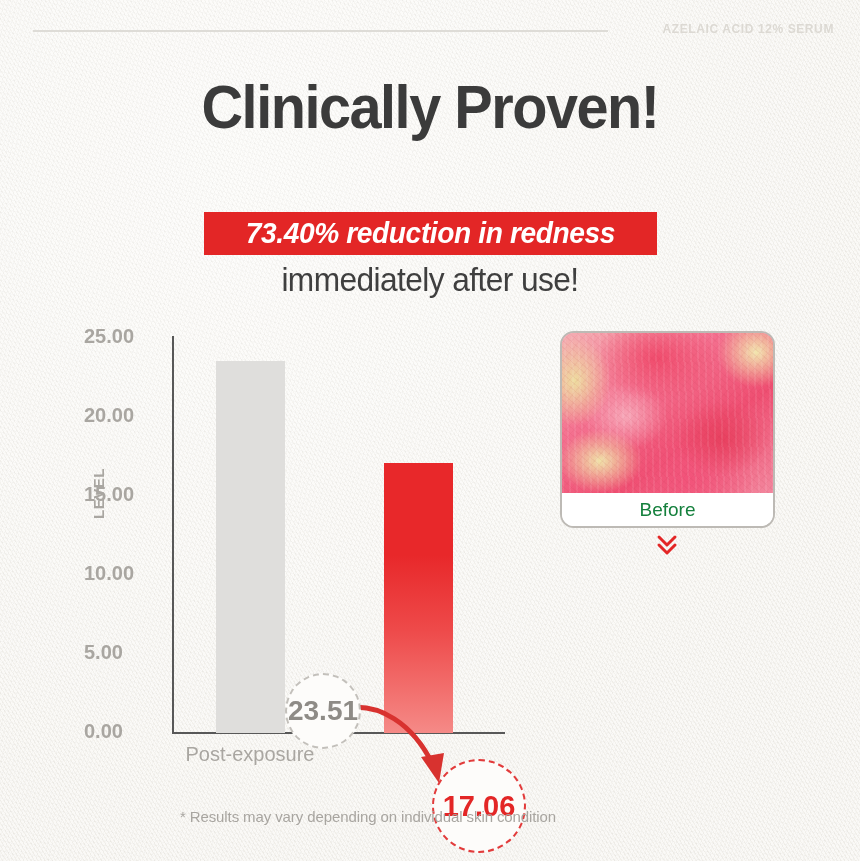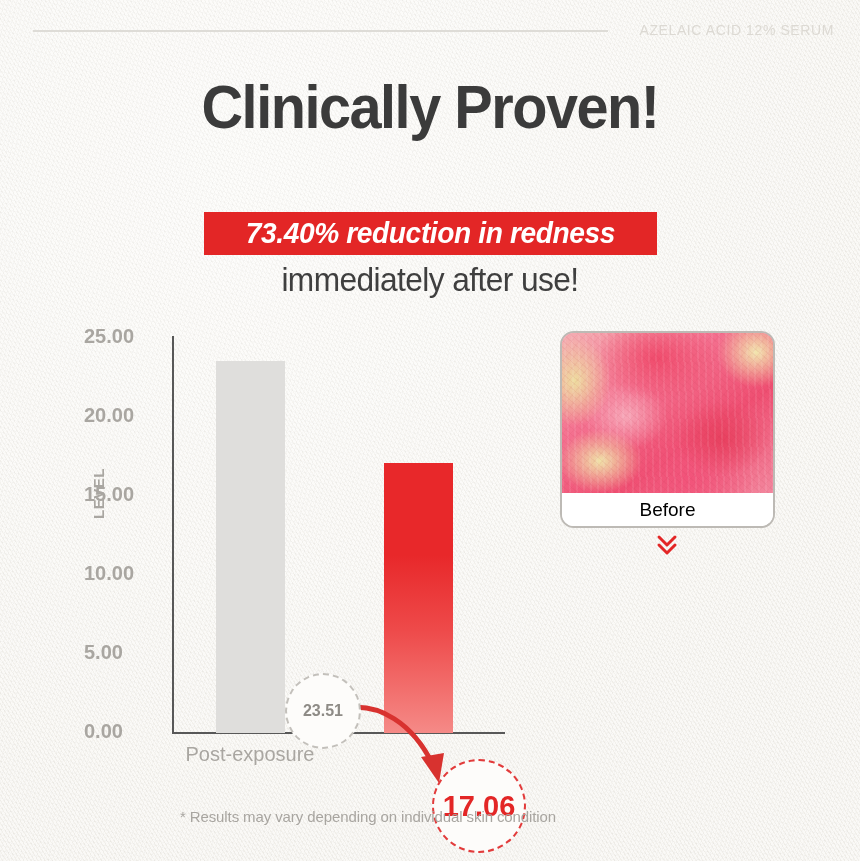--- a/index.html
+++ b/index.html
@@ -40,22 +40,22 @@
     width: 575px;
     height: 2px;
     background: #dedcd7;
   }
   .brand-line {
     position: absolute;
     left: 624px;
     top: 22px;
     width: 210px;
     text-align: right;
-    font-size: 14px;
-    font-weight: normal;
+    font-size: 12px;
+    font-weight: bold;
     letter-spacing: 0.6px;
     color: #dcd9d3;
     white-space: nowrap;
   }
 
   .main-title {
     position: absolute;
     left: 0;
     top: 76px;
     width: 860px;
@@ -193,21 +193,21 @@
     background: #fdfcfa;
     font-weight: bold;
     box-sizing: border-box;
   }
   .bubble-before {
     left: 245px;
     top: 348px;
     width: 76px;
     height: 76px;
     border: 2px dashed #c3c0bb;
-    font-size: 16px;
+    font-size: 28px;
     color: #8e8b86;
   }
   .bubble-after {
     left: 392px;
     top: 434px;
     width: 94px;
     height: 94px;
     border: 2px dashed #e23b3b;
     font-size: 29px;
     color: #e32626;
@@ -289,21 +289,21 @@
     right: 0;
     bottom: 0;
     height: 33px;
     display: flex;
     align-items: center;
     justify-content: center;
     font-size: 19px;
   }
   .caption-before {
     background: #ffffff;
-    color: #000000;
+    color: #15803d;
   }
   .caption-after {
     background: #e32626;
     color: #ffffff;
     font-weight: bold;
   }
   .chevron-divider {
     position: absolute;
     left: 634px;
     top: 532px;

